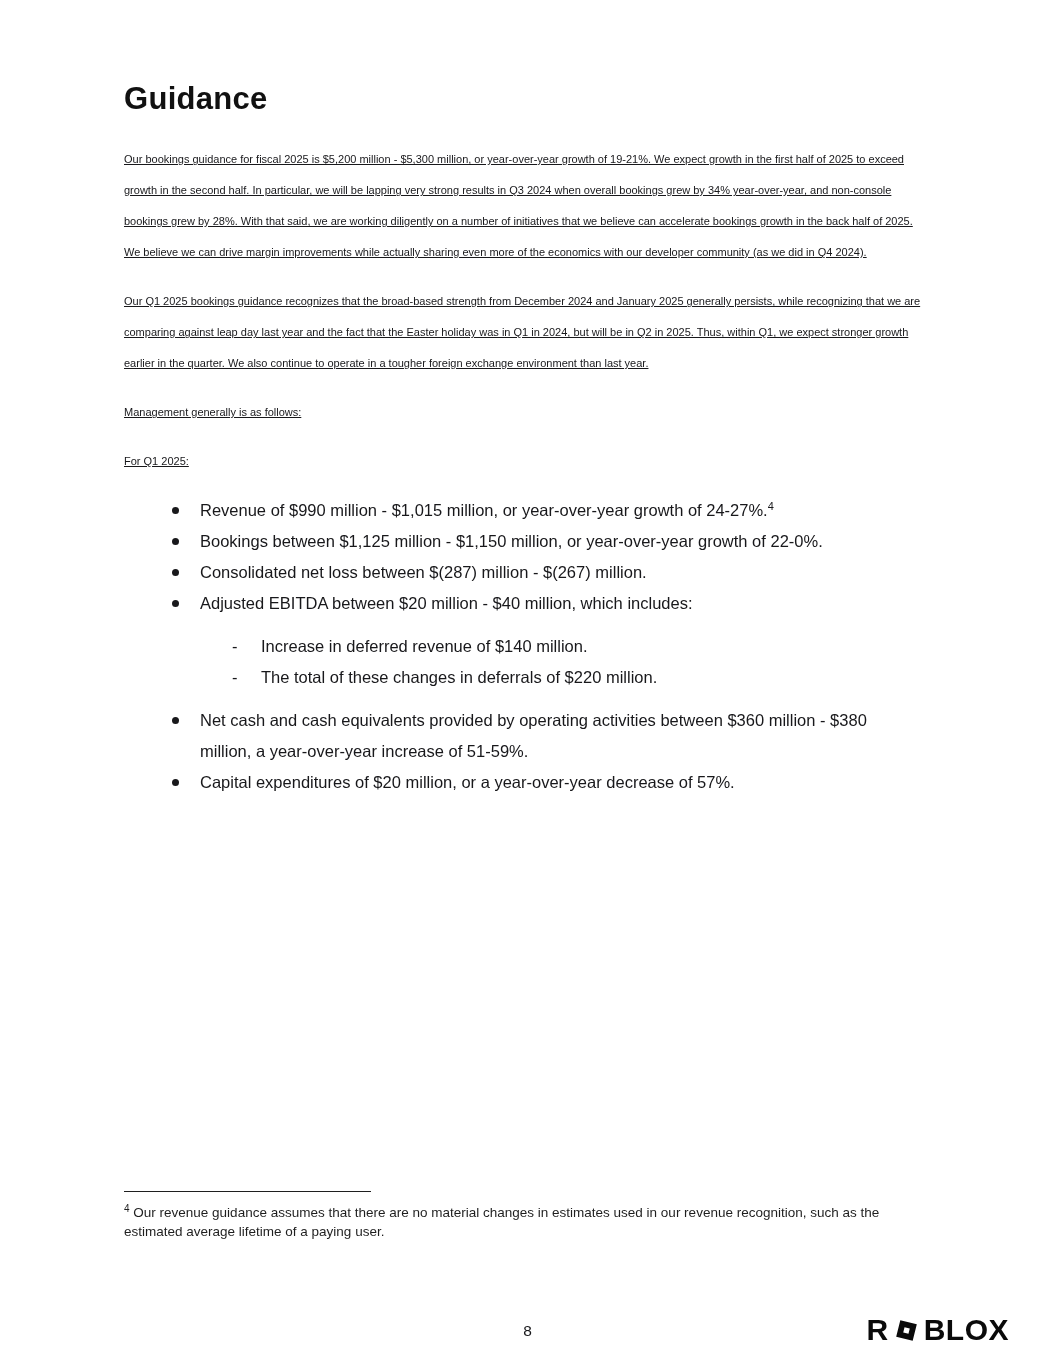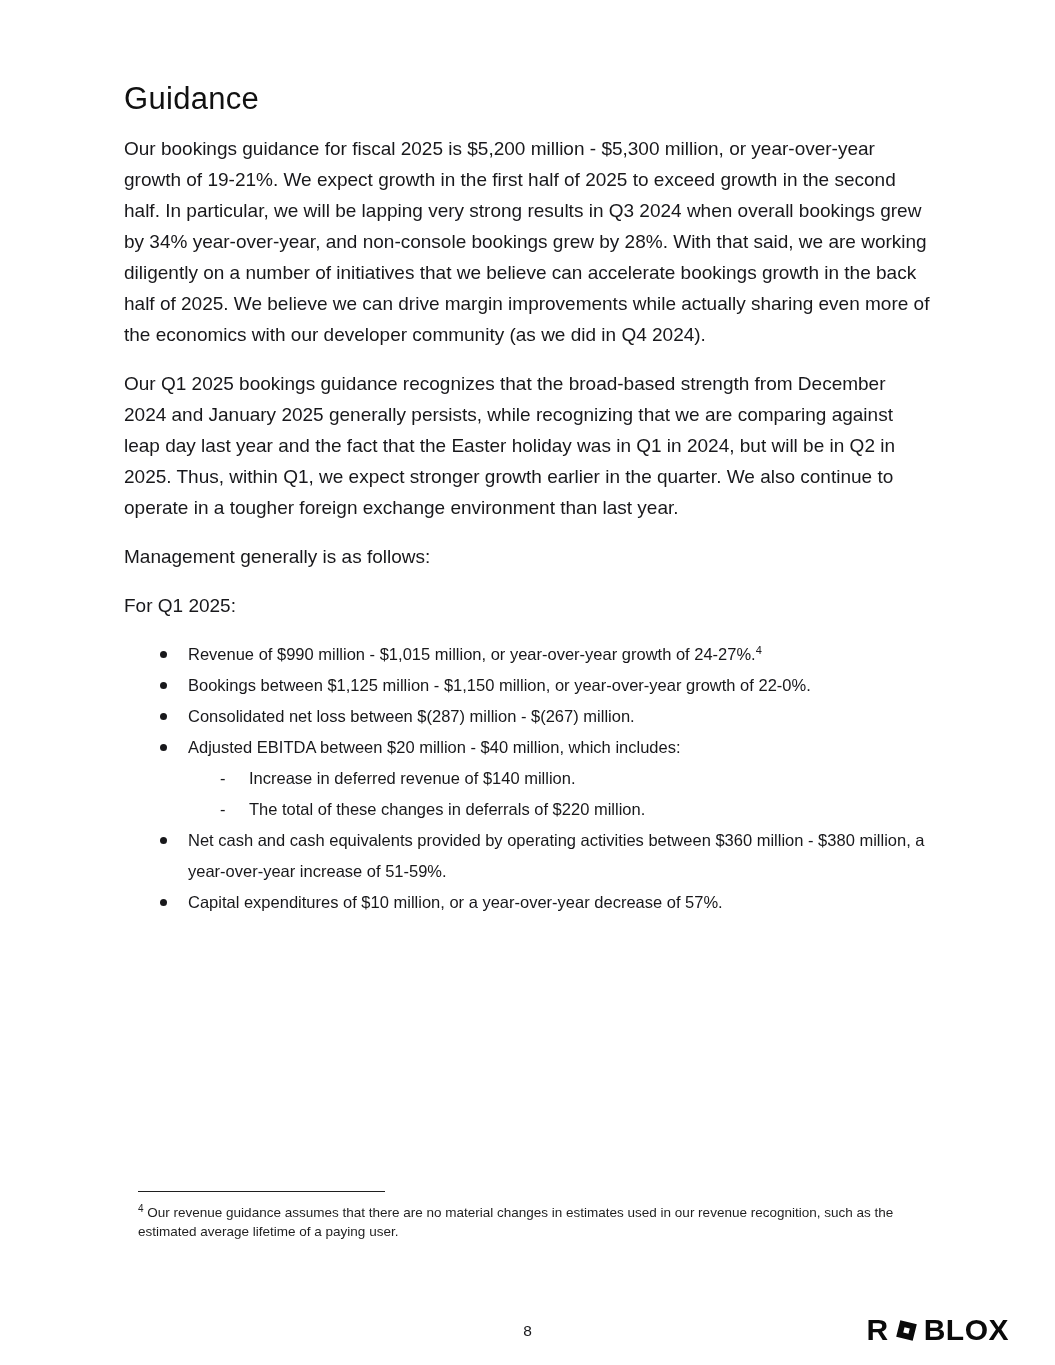--- a/index.html
+++ b/index.html
@@ -10,33 +10,34 @@
     height: 1365px;
     background: #ffffff;
     font-family: "Liberation Sans", "DejaVu Sans", sans-serif;
     color: #18181b;
     overflow: hidden;
   }
   .content { padding: 80px 125px 0 124px; }
   h1.title {
     font-size: 31px;
     line-height: 1.2;
-    font-weight: 400;
+    font-weight: 700;
     color: #111111;
     letter-spacing: 0.3px;
-    margin: 0 0 16px 0;
+    margin: 0 0 27px 0;
   }
   p.para {
-    font-size: 19px;
+    font-size: 11px;
     line-height: 31px;
     margin: 0 0 18px 0;
+    text-decoration: underline;
   }
   ul.bullets, ul.subs {
     list-style: none;
-    margin: 0;
+    margin: 12px;
     padding: 0;
     font-size: 16.5px;
     line-height: 31px;
   }
   ul.bullets > li { position: relative; padding-left: 64px; }
   ul.bullets > li::before {
     content: "";
     position: absolute;
     left: 36px;
     top: 12px;
@@ -54,21 +55,20 @@
   }
   sup.fn-ref { font-size: 11px; line-height: 0; vertical-align: super; }
   .footnote {
     position: absolute;
     left: 124px;
     top: 1191px;
     width: 810px;
     font-size: 13.5px;
     line-height: 19px;
     color: #1f1f1f;
-    margin-left: 14px;
   }
   .footnote-rule {
     width: 247px;
     height: 0;
     border-top: 1.6px solid #1f1f1f;
     margin-bottom: 11px;
   }
   .footnote-text sup { font-size: 10px; line-height: 0; vertical-align: super; }
   .page-number {
     position: absolute;
@@ -133,21 +133,21 @@
       <li>
         <span>The total of these changes in deferrals of $220 million.</span>
       </li>
     </ul>
 
     <ul class="bullets">
       <li>
         <span>Net cash and cash equivalents provided by operating activities between $360 million - $380 million, a year-over-year increase of 51-59%.</span>
       </li>
       <li>
-        <span>Capital expenditures of $10 million, or a year-over-year decrease of 57%.</span>
+        <span>Capital expenditures of $20 million, or a year-over-year decrease of 57%.</span>
       </li>
     </ul>
 
   </div>
 
   <div class="footnote">
     <div class="footnote-rule"></div>
     <div class="footnote-text"><sup>4</sup><span> Our revenue guidance assumes that there are no material changes in estimates used in our revenue recognition, such as the estimated average lifetime of a paying user.</span></div>
   </div>
 

